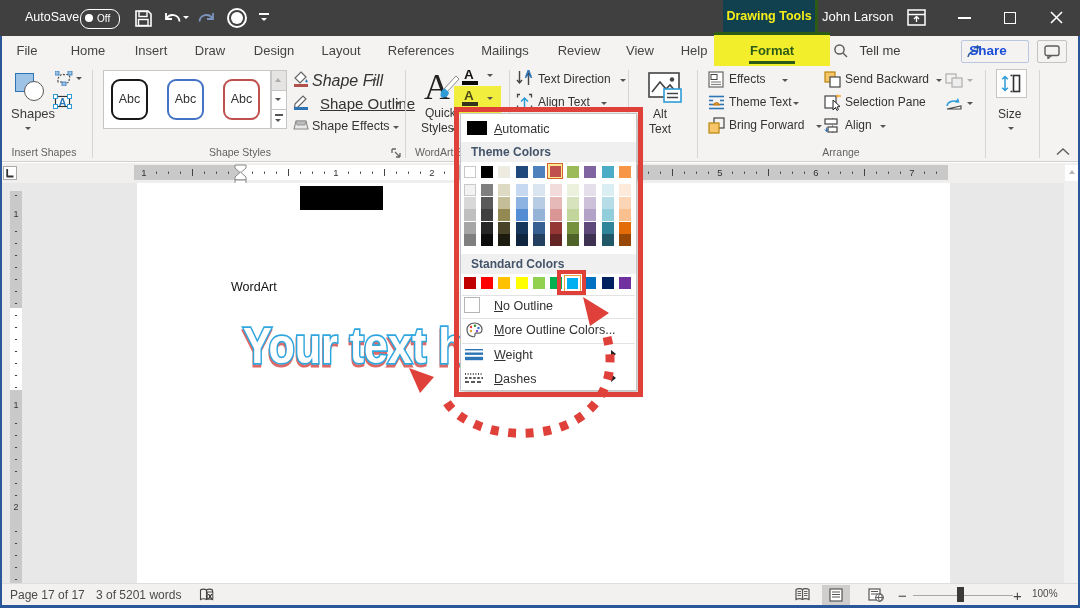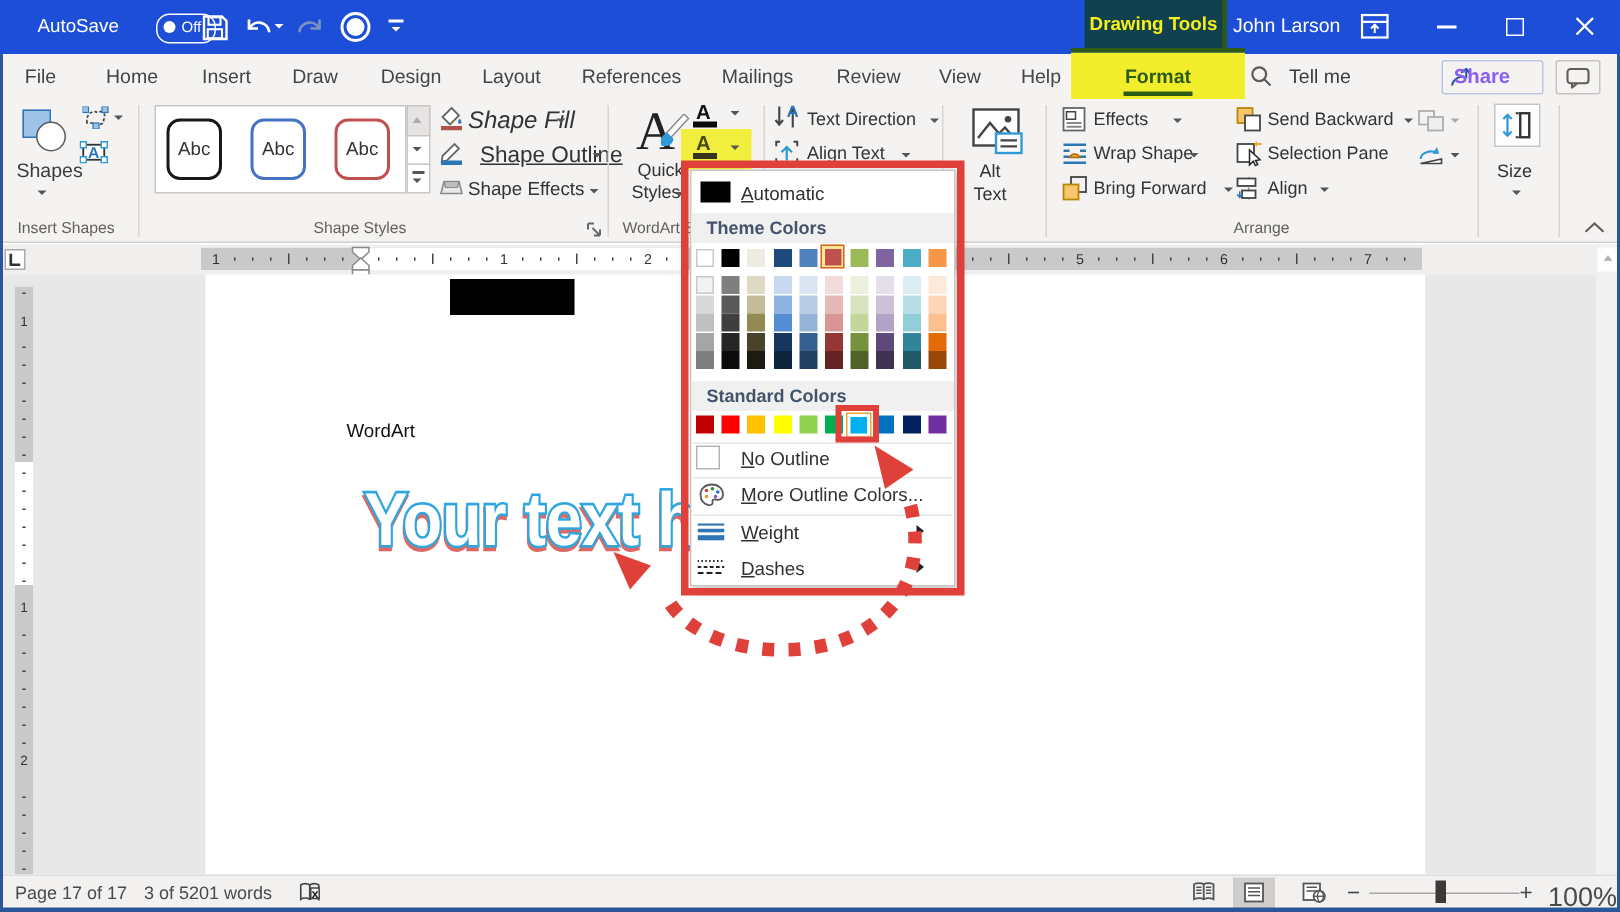--- a/index.html
+++ b/index.html
@@ -1,40 +1,40 @@
 <!DOCTYPE html>
 <html><head>
 <meta charset="utf-8">
 <style>
 * { margin:0; padding:0; box-sizing:border-box; }
 html,body { width:1080px; height:608px; overflow:hidden; }
 #app { position:relative; width:1080px; height:608px; font-family:"Liberation Sans", sans-serif; background:#fff; overflow:hidden; }
 .abs { position:absolute; }
 
-#titlebar { left:0; top:0; width:1080px; height:36px; background:#1d4ed8; color:#fff; }
+#titlebar { left:0; top:0; width:1080px; height:36px; background:#404040; color:#fff; }
 #tabrow { left:0; top:36px; width:1080px; height:30px; background:#f4f3f2; }
 #ribbon { left:0; top:66px; width:1080px; height:96px; background:#f4f3f2; border-bottom:1px solid #d2d0ce; }
 #rulerzone { left:0; top:163px; width:1080px; height:20px; background:#f0efee; }
 #docarea { left:0; top:183px; width:1064px; height:400px; background:#e8e8e8; }
 #scrollcol { left:1064px; top:163px; width:16px; height:420px; background:#f0f0f0; }
 #statusbar { left:0; top:583px; width:1080px; height:22px; background:#f2f1f0; border-top:1px solid #dfdedd; color:#4a4a4a; font-size:12px; }
 #bluestrip { left:0; top:605px; width:1080px; height:3px; background:#2b579a; }
 .tab { position:absolute; top:0; height:30px; line-height:30px; font-size:13px; color:#444; text-align:center; }
 .car { position:absolute; width:0; height:0; border:3.2px solid transparent; border-top:3.8px solid #555; }
 .rarr { position:absolute; width:0; height:0; border:4px solid transparent; border-left:5px solid #222; }
 .glabel { position:absolute; top:80px; font-size:10.5px; color:#63615e; text-align:center; width:120px; }
 .gdiv { position:absolute; top:4px; height:88px; width:1px; background:#d8d6d3; }
 .rbtxt { position:absolute; font-size:12px; color:#333; white-space:nowrap; }
 </style>
 </head>
 <body>
 <div id="app">
   <div id="titlebar" class="abs">
     <div class="abs" style="left:25px;top:10px;font-size:12.5px;">AutoSave</div>
-    <div class="abs" style="left:80px;top:9px;width:40px;height:20px;border:1.4px solid #fff;border-radius:9px;margin-left:24px;">
+    <div class="abs" style="left:80px;top:9px;width:40px;height:20px;border:1.4px solid #fff;border-radius:9px;">
       <div class="abs" style="left:3.5px;top:3.6px;width:8px;height:8px;border-radius:50%;background:#fff;"></div>
       <div class="abs" style="left:16px;top:2.5px;font-size:10px;">Off</div>
     </div>
 
     <svg class="abs" style="left:134px;top:9px;" width="19" height="19" viewBox="0 0 19 19">
       <path d="M2 2 h12 l3 3 v12 h-15 z" fill="none" stroke="#fff" stroke-width="1.6"></path>
       <rect x="5" y="2.5" width="8" height="5" fill="none" stroke="#fff" stroke-width="1.4"></rect>
       <rect x="4.5" y="10.5" width="9.5" height="6" fill="none" stroke="#fff" stroke-width="1.4"></rect>
     </svg>
 
@@ -89,21 +89,21 @@
     <svg class="abs" style="left:833px;top:7px;" width="16" height="16" viewBox="0 0 16 16">
       <circle cx="6.5" cy="6.5" r="4.6" fill="none" stroke="#5f5d5b" stroke-width="1.5"></circle>
       <line x1="10" y1="10" x2="14" y2="14" stroke="#5f5d5b" stroke-width="1.5"></line>
     </svg>
     <div class="tab" style="left:855px;width:50px;color:#3a3a3a;">Tell me</div>
     <div class="abs" style="left:961px;top:4px;width:68px;height:23px;border:1px solid #b9c8e0;border-radius:2px;"></div>
     <svg class="abs" style="left:967px;top:9px;" width="14" height="13" viewBox="0 0 14 13">
       <path d="M1 12 a7 7 0 0 1 9-5.5" fill="none" stroke="#2b579a" stroke-width="1.4"></path>
       <path d="M7 3.5 L10.5 1 L13.5 4.5 M10.5 1.2 v6" fill="none" stroke="#2b579a" stroke-width="1.4" fill-rule="evenodd"></path>
     </svg>
-    <div class="tab" style="left:965px;width:46px;color:#8b5cf6;font-weight:bold;font-size:13.5px;">Share</div>
+    <div class="tab" style="left:965px;width:46px;color:#1d4ed8;font-weight:bold;font-size:13.5px;">Share</div>
     <div class="abs" style="left:1037px;top:4px;width:30px;height:23px;border:1px solid #c5c3c1;border-radius:2px;"></div>
     <svg class="abs" style="left:1044px;top:9px;" width="16" height="14" viewBox="0 0 16 14">
       <rect x="1" y="1" width="14" height="9.5" rx="2" fill="none" stroke="#5f5d5b" stroke-width="1.4"></rect>
       <path d="M4 10.5 L4 13.5 L7.5 10.5" fill="none" stroke="#5f5d5b" stroke-width="1.4"></path>
     </svg>
   </div>
   <div id="ribbon" class="abs">
 
     <div class="abs" style="left:15px;top:7px;width:19px;height:19px;background:#9dc3e6;border:1.6px solid #2e75b6;"></div>
     <div class="abs" style="left:24px;top:15px;width:20px;height:20px;background:#fff;border:1.8px solid #595959;border-radius:50%;"></div>
@@ -228,21 +228,21 @@
     <div class="car" style="left:782px;top:13px;"></div>
     <svg class="abs" style="left:708px;top:28px;" width="17" height="17" viewBox="0 0 17 17">
       <line x1="1" y1="2.5" x2="16" y2="2.5" stroke="#2e75b6" stroke-width="1.6"></line>
       <line x1="1" y1="6.5" x2="5" y2="6.5" stroke="#2e75b6" stroke-width="1.6"></line>
       <line x1="12" y1="6.5" x2="16" y2="6.5" stroke="#2e75b6" stroke-width="1.6"></line>
       <line x1="1" y1="10.5" x2="5" y2="10.5" stroke="#2e75b6" stroke-width="1.6"></line>
       <line x1="12" y1="10.5" x2="16" y2="10.5" stroke="#2e75b6" stroke-width="1.6"></line>
       <line x1="1" y1="14.5" x2="16" y2="14.5" stroke="#2e75b6" stroke-width="1.6"></line>
       <path d="M5 11 a4 4.5 0 0 1 7 0 Z" fill="#f5a623" stroke="#a86a10" stroke-width="1"></path>
     </svg>
-    <div class="rbtxt" style="left:729px;top:29px;">Wrap Shape</div>
+    <div class="rbtxt" style="left:729px;top:29px;">Theme Text</div>
     <div class="car" style="left:793px;top:36px;"></div>
     <svg class="abs" style="left:708px;top:51px;" width="17" height="17" viewBox="0 0 17 17">
       <rect x="6" y="1" width="10" height="10" fill="none" stroke="#444" stroke-width="1.2"></rect>
       <rect x="1" y="6" width="10" height="10" fill="#f8c66a" stroke="#b8860b" stroke-width="1.2"></rect>
     </svg>
     <div class="rbtxt" style="left:729px;top:52px;">Bring Forward</div>
     <div class="car" style="left:816px;top:59px;"></div>
     <svg class="abs" style="left:824px;top:5px;" width="17" height="17" viewBox="0 0 17 17">
       <rect x="1" y="1" width="10" height="10" fill="#f8c66a" stroke="#b8860b" stroke-width="1.2"></rect>
       <rect x="6" y="6" width="10" height="10" fill="#fff" stroke="#444" stroke-width="1.2"></rect>
@@ -599,18 +599,18 @@
       <line x1="3" y1="3.5" x2="10" y2="3.5" stroke="#555" stroke-width="1"></line>
       <line x1="3" y1="6" x2="10" y2="6" stroke="#555" stroke-width="1"></line>
       <circle cx="11.5" cy="9.5" r="3.8" fill="#fff" stroke="#555" stroke-width="1.1"></circle>
       <line x1="8" y1="9.5" x2="15" y2="9.5" stroke="#555" stroke-width="0.9"></line>
       <path d="M11.5 5.8 a4 4 0 0 1 0 7.6 a6 6.5 0 0 1 0 -7.6" fill="none" stroke="#555" stroke-width="0.9"></path>
     </svg>
     <div class="abs" style="left:898px;top:3px;font-size:15px;color:#444;">−</div>
     <div class="abs" style="left:913px;top:10.5px;width:100px;height:1.5px;background:#a8a7a6;"></div>
     <div class="abs" style="left:957px;top:3px;width:7px;height:15px;background:#3b3a39;"></div>
     <div class="abs" style="left:1013px;top:3px;font-size:15px;color:#444;">+</div>
-    <div class="abs" style="left:1032px;top:4px;font-size:18px;">100%</div>
+    <div class="abs" style="left:1032px;top:4px;font-size:10px;">100%</div>
   </div>
   <div id="bluestrip" class="abs"></div>
   <div class="abs" style="left:0;top:36px;width:2px;height:572px;background:#2b579a;"></div>
   <div class="abs" style="left:1078px;top:36px;width:2px;height:572px;background:#2b579a;"></div>
 </div>
 
 </body></html>

